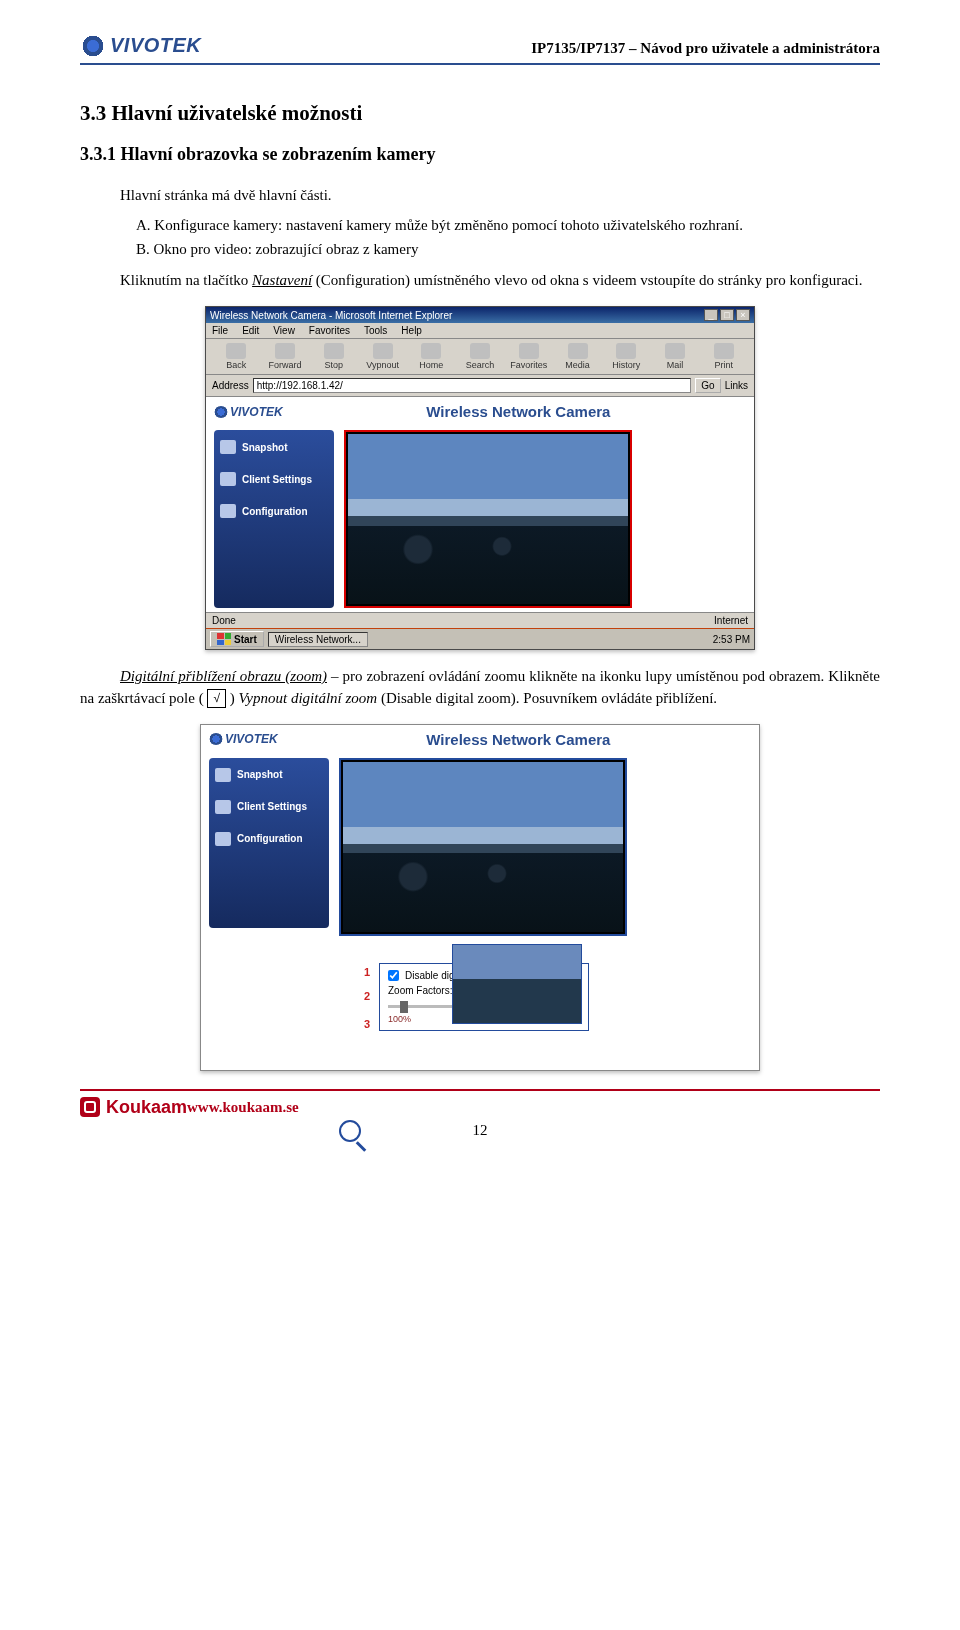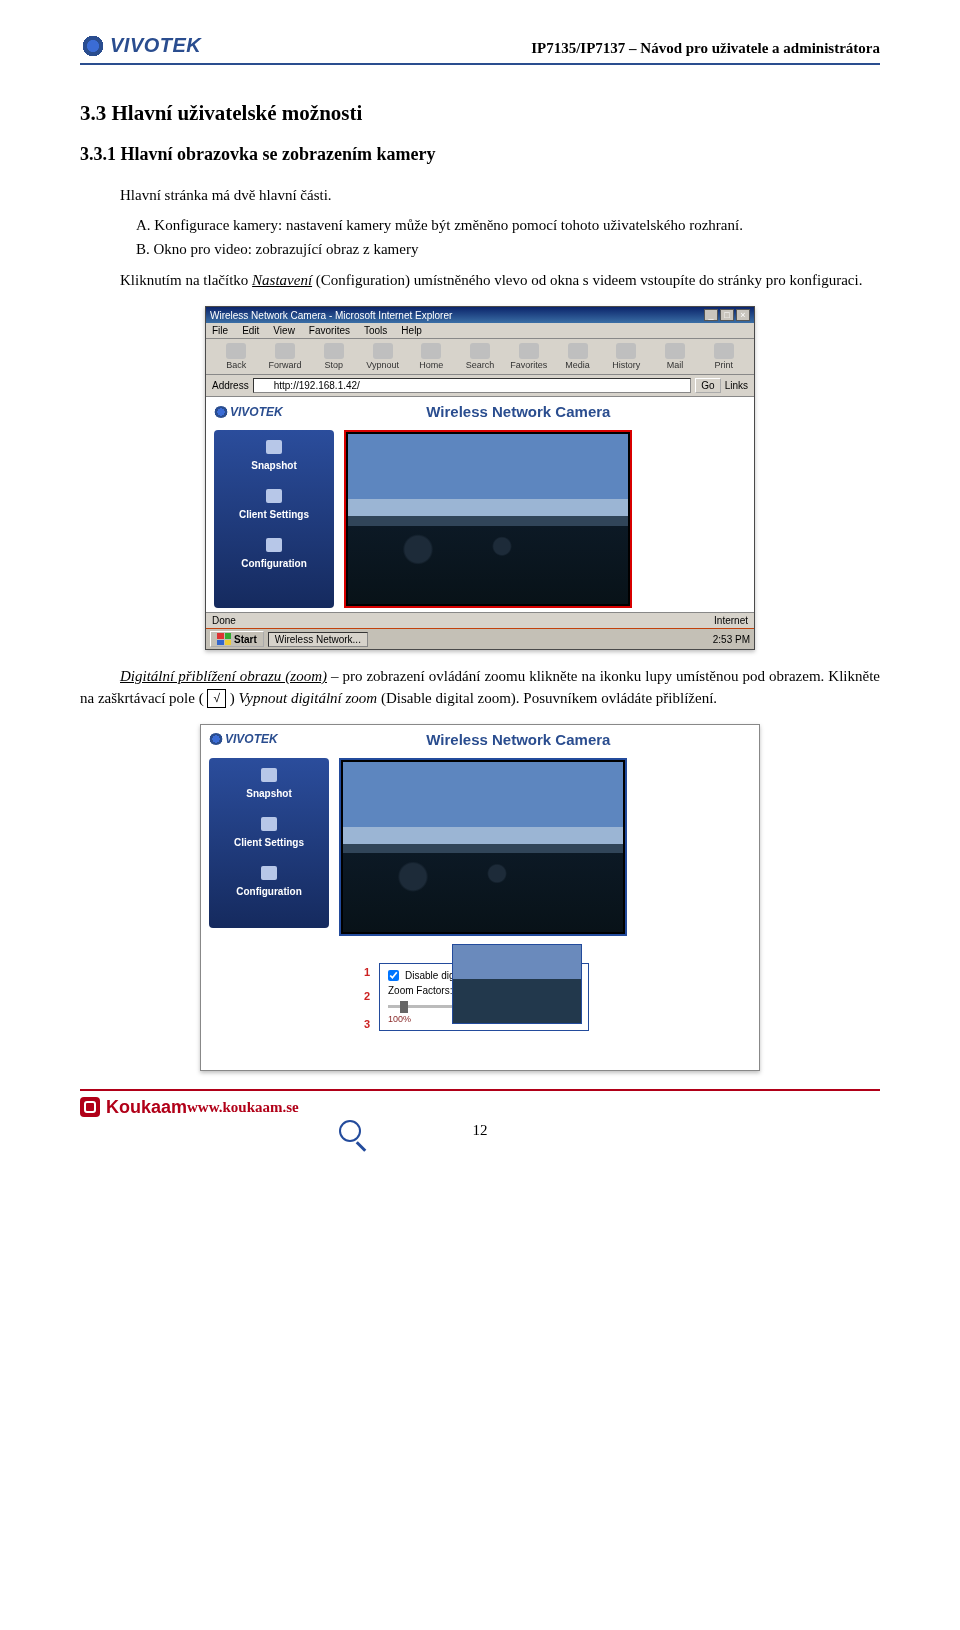--- a/index.html
+++ b/index.html
@@ -80,30 +80,30 @@
   .shot1 { width: 550px; }
   .titlebar { background: linear-gradient(#0b246a,#3a6ea5); color:#fff; padding:2px 4px; display:flex; justify-content:space-between; align-items:center; font-size:10px; }
   .titlebtns { display:flex; gap:2px; }
   .titlebtn { width:14px; height:12px; background:#c9c5bd; border:1px solid #555; display:flex; align-items:center; justify-content:center; font-size:9px; }
   .menubar { background:#d7d3cb; padding:2px 6px; display:flex; gap:14px; font-size:10px; border-bottom:1px solid #888; }
   .menubar span { text-decoration: underline; text-decoration-color: transparent; }
   .toolbar { background:#d7d3cb; display:flex; gap:0; border-bottom:1px solid #888; padding:4px 6px;align-items:flex-end; }
   .tbtn { width:50px; text-align:center; font-size:9px; color:#333; }
   .tbtn .ic { width:20px; height:16px; margin:0 auto 1px; background:#bfbfbf; border-radius:3px; }
   .addrbar { display:flex; align-items:center; gap:4px; padding:3px 6px; background:#d7d3cb; border-bottom:1px solid #888; font-size:10px; }
-  .addrin { flex:1; background:#fff; border:1px inset #888; padding:1px 20px; font-size:10px; }
+  .addrin { flex:1; background:#fff; border:1px inset #888; padding:1px 3px; font-size:10px; }
   .gobtn { padding:1px 5px; border:1px outset #fff; background:#d7d3cb; }
   .pagearea { background:#fff; padding:6px 8px 4px 8px; }
   .brandrow { display:flex; align-items:center; gap:8px; }
   .brandrow .smlogo { font-family:Arial; font-weight:800; font-style:italic; color:#2a4d8f; font-size:12px; display:flex; align-items:center; gap:2px;}
   .brandrow .smeye{ width:14px;height:12px;border-radius:50%;background:radial-gradient(circle,#3b6cd5 0 40%,#2a4d8f 41% 70%,transparent 71%);}
   .pgtitle { flex:1; text-align:center; color:#2a4d8f; font-family:Arial; font-weight:bold; font-size:15px; }
   .camrow { display:flex; margin-top:10px; gap:10px; }
   .leftnav { background: linear-gradient(#2b4d9c,#152a5e); width:120px; border-radius:4px; padding:10px 6px; display:flex; flex-direction:column; gap:18px; }
-  .navitem { display:flex; align-items:center; gap:6px; color:#fff; font-weight:bold; font-size:10px;flex-direction:column; }
+  .navitem { display:flex; align-items:center; gap:6px; color:#fff; font-weight:bold; font-size:10px; }
   .navitem .nic { width:16px; height:14px; background:#b7c7e8; border-radius:2px; }
   .videoframe { border:2px solid #d80000; padding:2px; background:#000; position:relative; }
   .vidtop { position:absolute; top:4px; left:6px; right:6px; display:flex; justify-content:space-between; color:#fff; font-size:9px; }
   .vidtop span{ background:rgba(0,0,0,.6); padding:1px 4px; border-radius:2px; }
   .scene { width:280px; height:170px; background:
     linear-gradient(to bottom, #5d86bf 0 38%, #9bb5d4 38% 48%, #314559 48% 60%, #0d1a25 60% 100%);
     position:relative;
   }
   .scene::after{
     content:""; position:absolute; left:0; right:0; bottom:0; height:46%;

